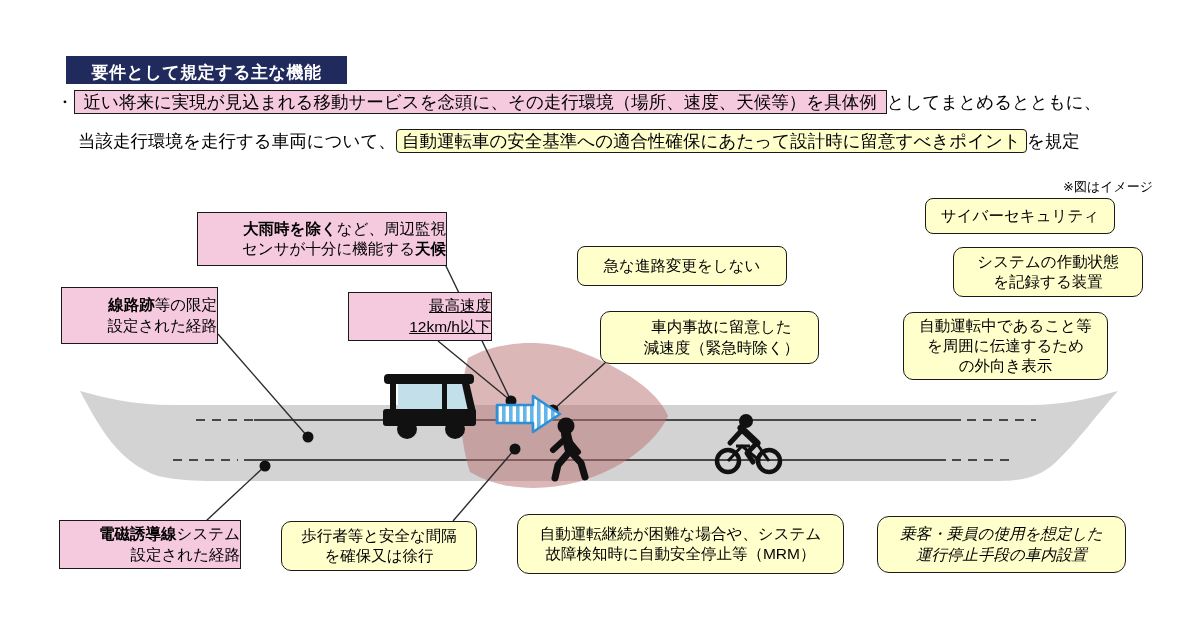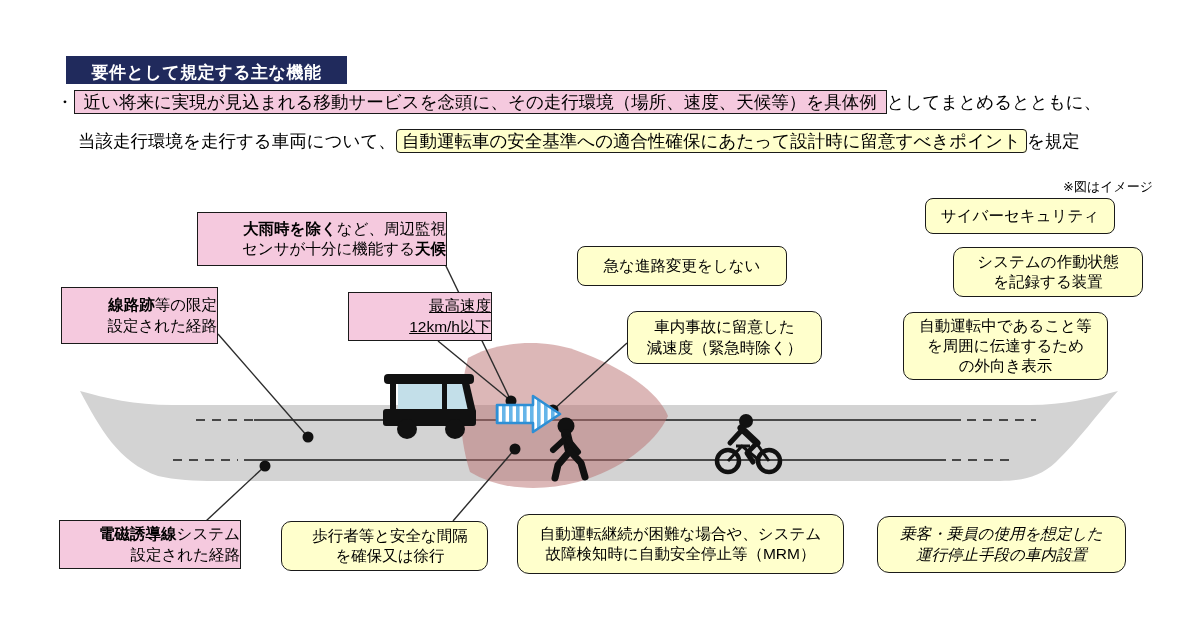--- a/index.html
+++ b/index.html
@@ -137,41 +137,41 @@
 
   <div class="box pink" style="left:59px;top:520px;width:180px;height:47px;">
     <div class="ln"><span class="b">電磁誘導線</span><span>システム</span></div>
     <div class="ln">設定された経路</div>
   </div>
 
   <div class="box yellow" style="left:577px;top:246px;width:208px;height:38px;border-radius:8px;">
     <div class="ln">急な進路変更をしない</div>
   </div>
 
-  <div class="box yellow" style="left:627px;top:311px;width:193px;height:51px;">
+  <div class="box yellow" style="left:600px;top:311px;width:193px;height:51px;padding-left:24px;">
     <div class="ln">車内事故に留意した</div>
     <div class="ln">減速度（緊急時除く）</div>
   </div>
 
   <div class="box yellow" style="left:905px;top:198px;width:188px;height:34px;border-radius:8px;margin-left:20px;">
     <div class="ln">サイバーセキュリティ</div>
   </div>
 
   <div class="box yellow" style="left:905px;top:247px;width:188px;height:48px;margin-left:48px;">
     <div class="ln">システムの作動状態</div>
     <div class="ln">を記録する装置</div>
   </div>
 
   <div class="box yellow" style="left:903px;top:312px;width:203px;height:66px;">
     <div class="ln">自動運転中であること等</div>
     <div class="ln">を周囲に伝達するため</div>
     <div class="ln">の外向き表示</div>
   </div>
 
-  <div class="box yellow" style="left:281px;top:521px;width:194px;height:48px;padding-left:11px;">
+  <div class="box yellow" style="left:281px;top:521px;width:194px;height:48px;">
     <div class="ln">歩行者等と安全な間隔</div>
     <div class="ln">を確保又は徐行</div>
   </div>
 
   <div class="box yellow" style="left:517px;top:514px;width:325px;height:58px;border-radius:12px;">
     <div class="ln">自動運転継続が困難な場合や、システム</div>
     <div class="ln">故障検知時に自動安全停止等（MRM）</div>
   </div>
 
   <div class="box yellow" style="left:877px;top:516px;width:247px;height:55px;border-radius:12px;font-style:italic;">

